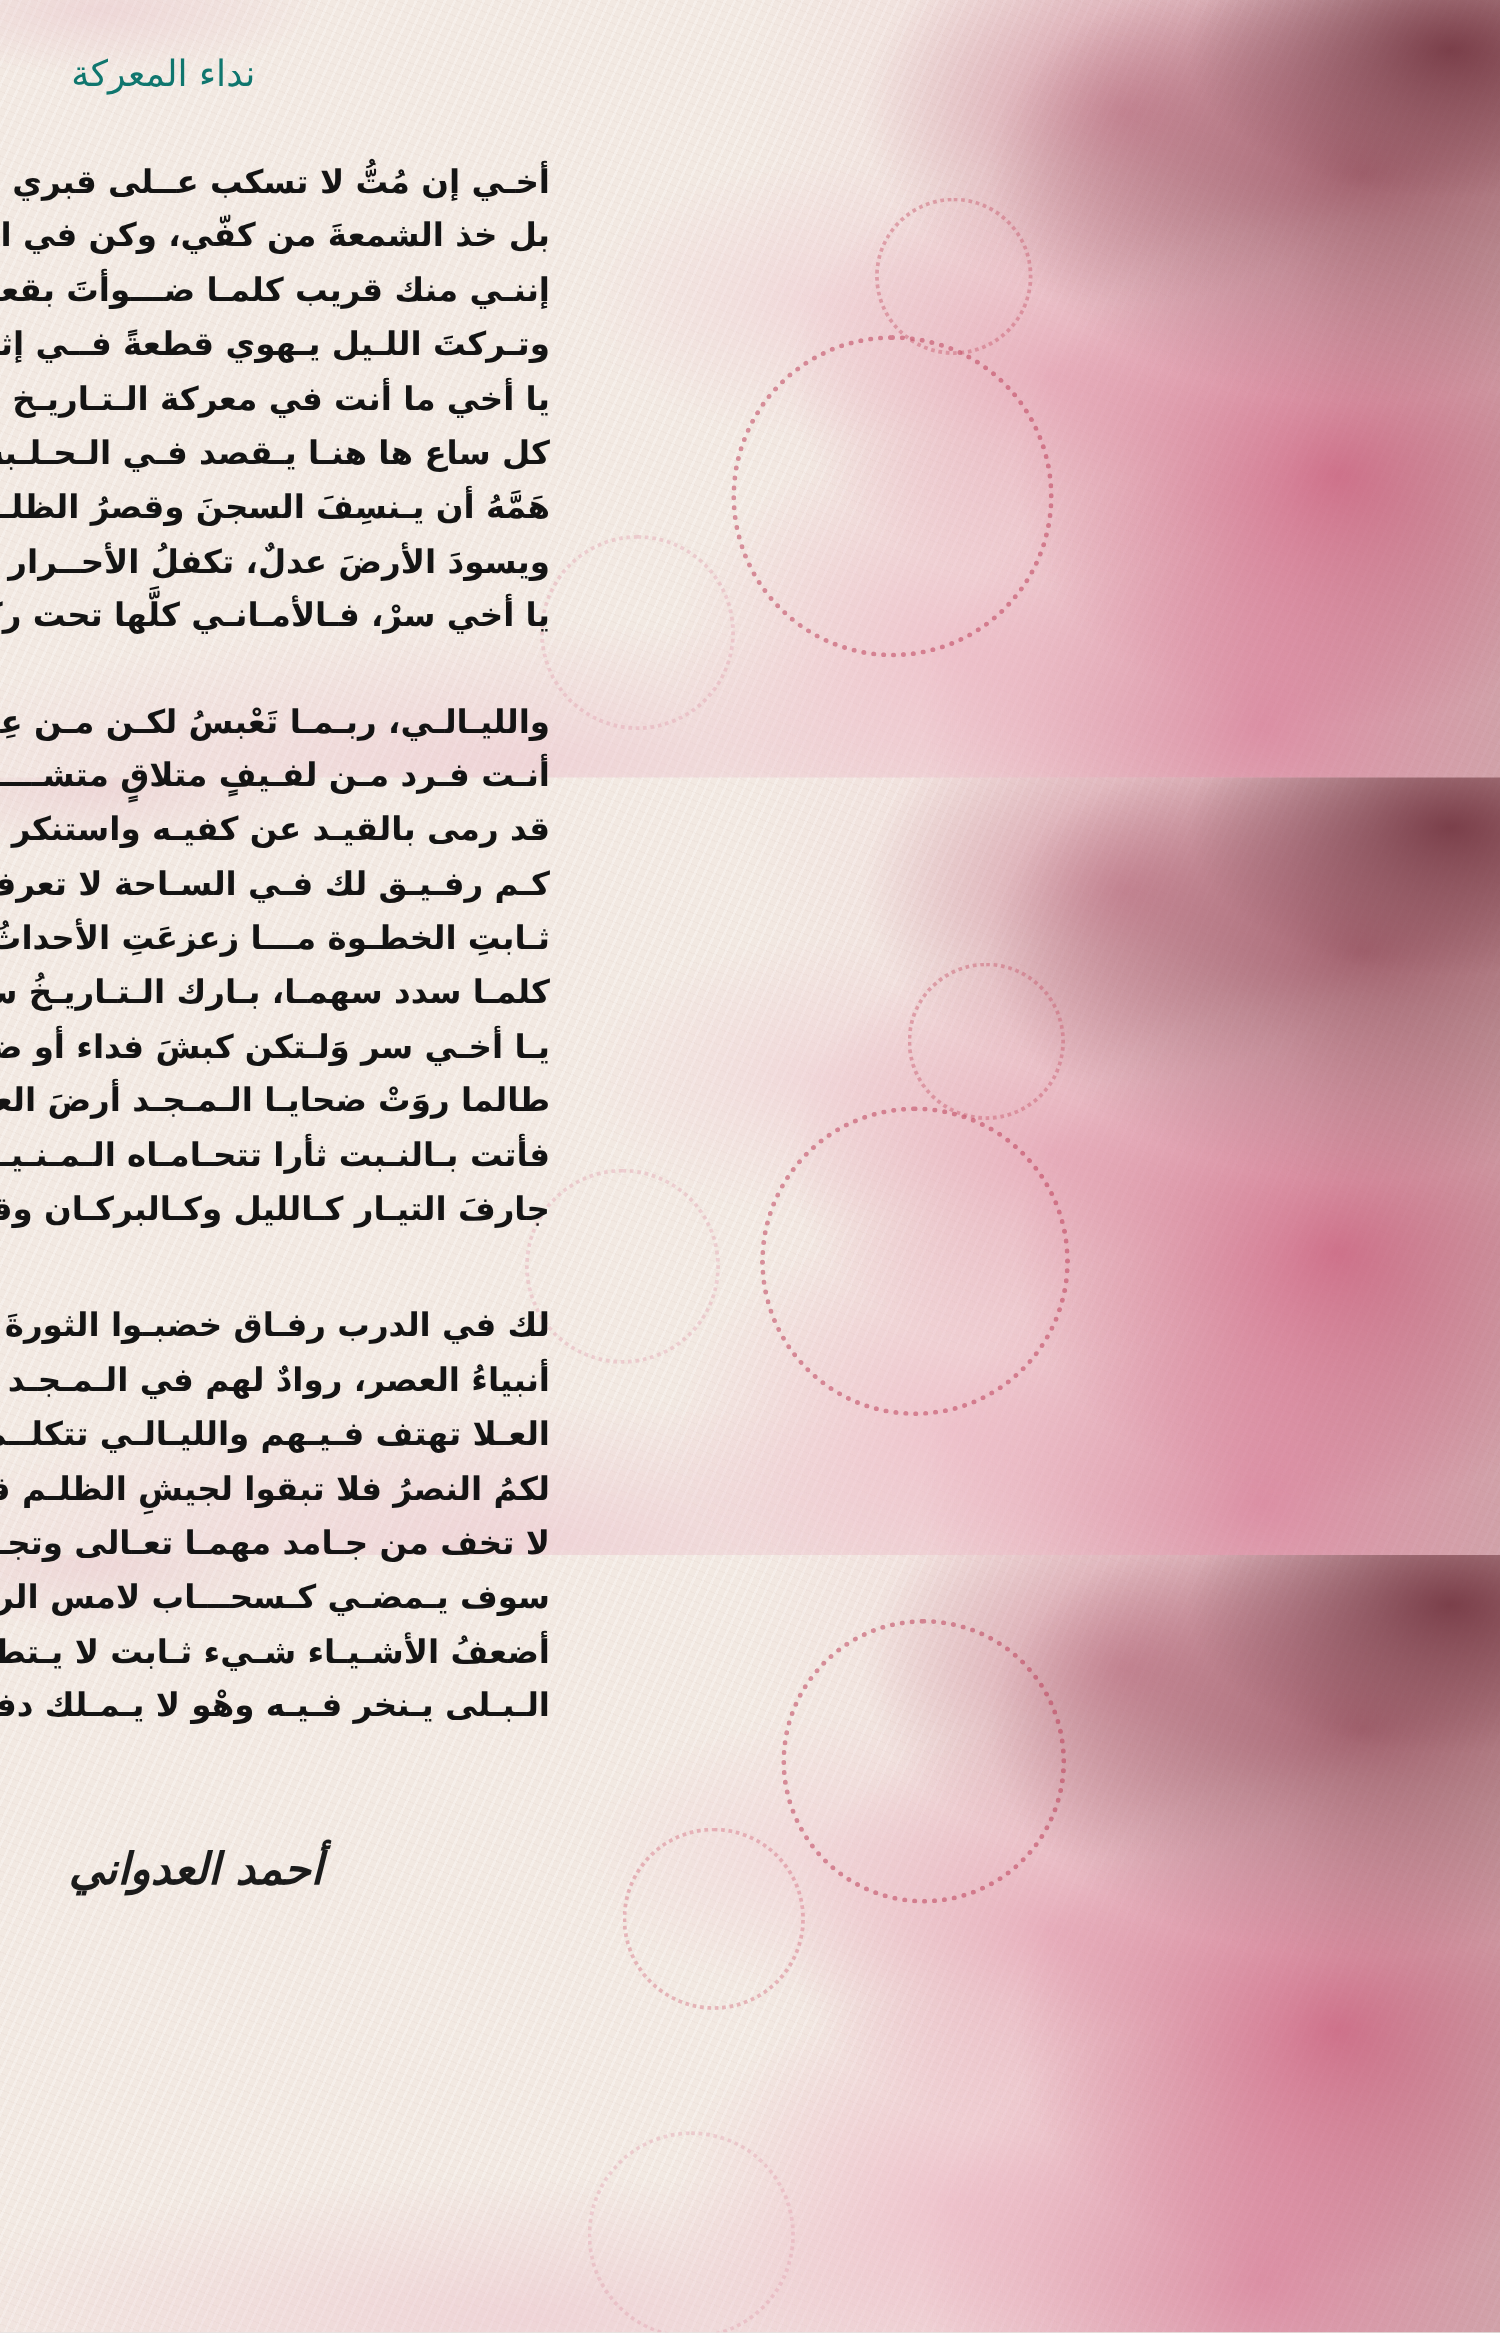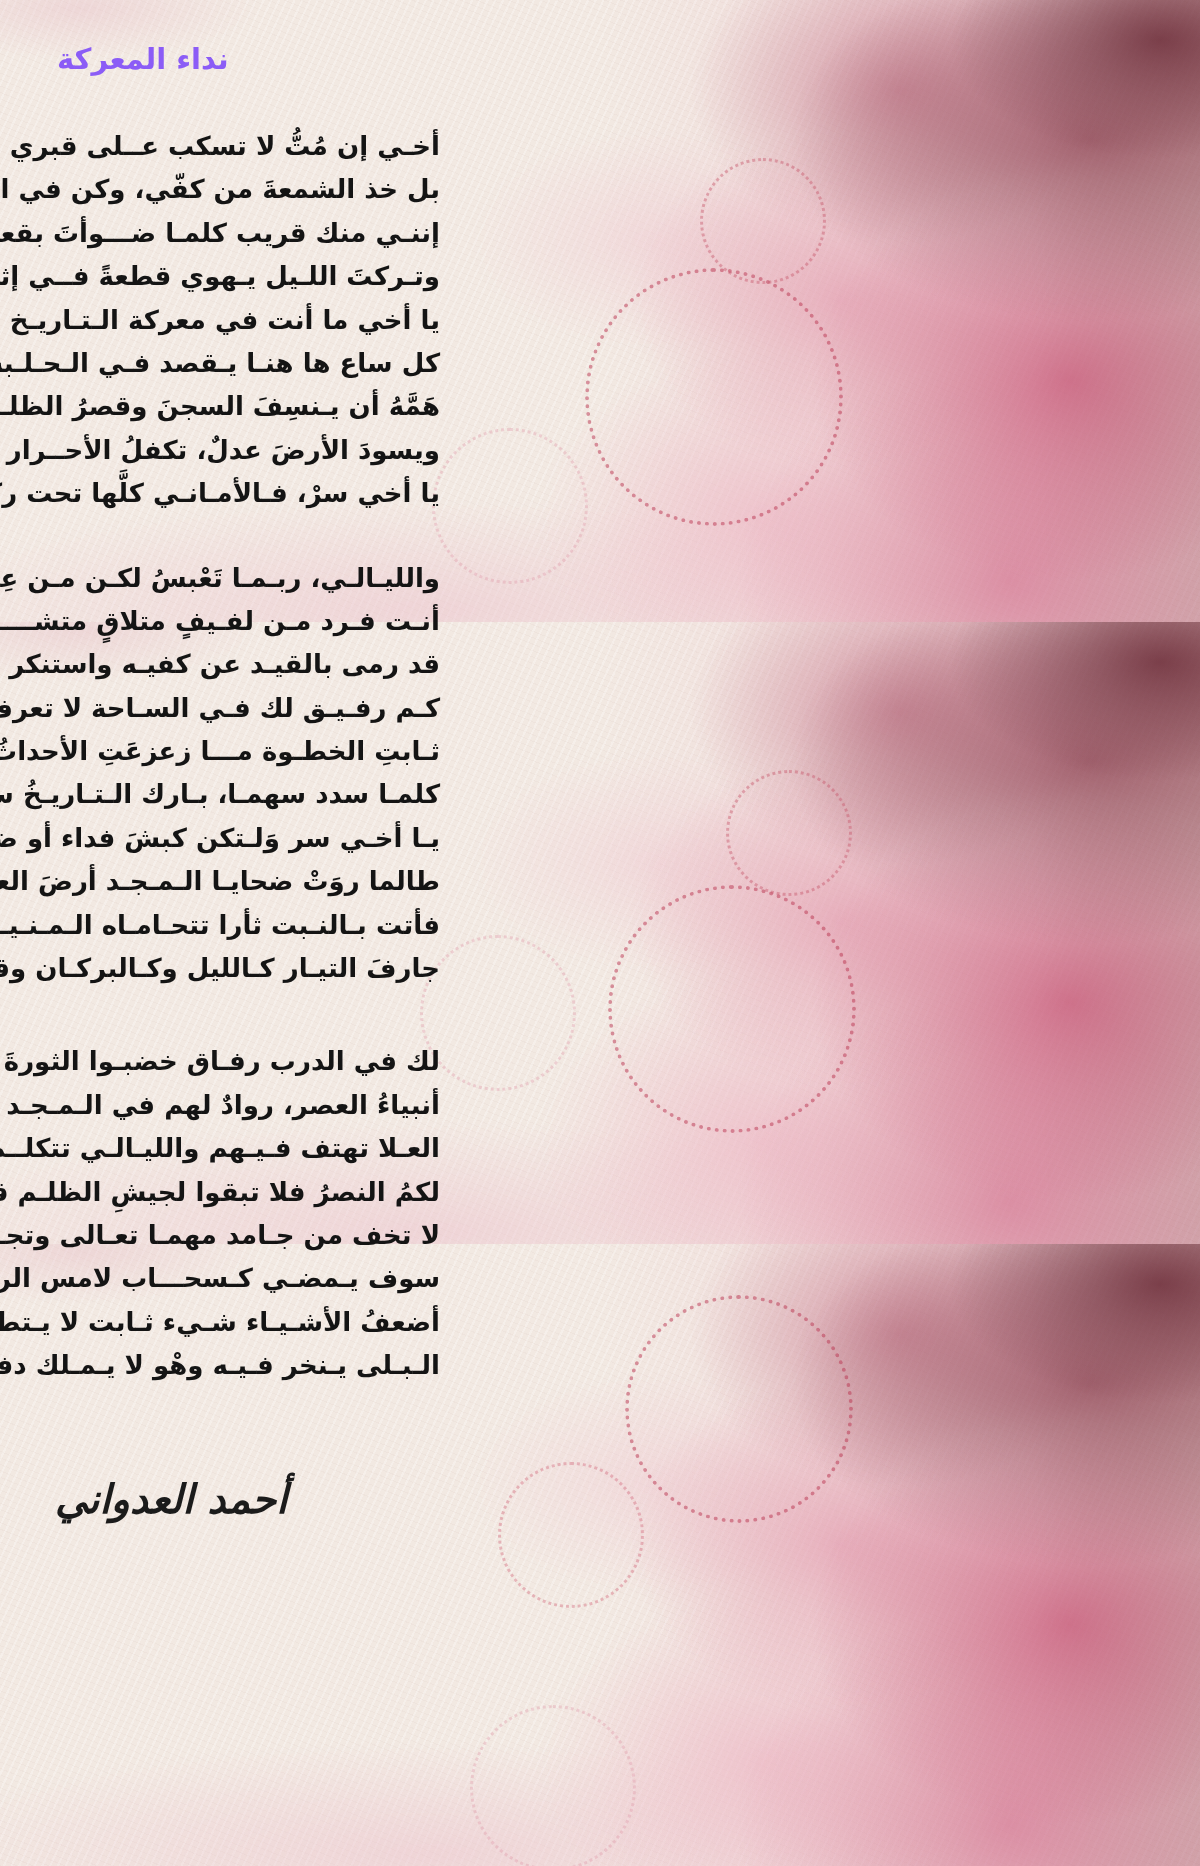--- a/index.html
+++ b/index.html
@@ -49,35 +49,35 @@
   .r3{left:432px;top:428px;width:150px;height:150px;border:3px dotted rgba(222,150,165,0.35);}
   .r4{left:608px;top:885px;width:240px;height:240px;border:4px dotted rgba(186,53,80,0.50);}
   .r5{left:726px;top:770px;width:120px;height:120px;border:3px dotted rgba(200,90,110,0.45);}
   .r6{left:420px;top:935px;width:150px;height:150px;border:3px dotted rgba(222,150,165,0.35);}
   .r7{left:625px;top:1295px;width:220px;height:220px;border:4px dotted rgba(186,53,80,0.50);}
   .r8{left:498px;top:1462px;width:140px;height:140px;border:3px dotted rgba(210,100,120,0.40);}
   .r9{left:470px;top:1705px;width:160px;height:160px;border:3px dotted rgba(222,150,165,0.35);}
 
   .title{
     position:absolute;left:57px;top:42px;margin:0;
-    direction:rtl;font-size:29px;font-weight:bold;color:#8b5cf6;
+    direction:rtl;font-size:29px;font-weight:normal;color:#0f766e;
   }
   .poem{
     position:absolute;left:18px;top:125px;width:422px;
     direction:rtl;text-align:right;
   }
   .stanza{margin:0 0 41px 0;}
   .stanza.gap-lg{margin-bottom:50px;}
   .line{
     height:43.4px;line-height:43.4px;white-space:nowrap;
     font-size:26px;font-weight:bold;color:#141414;
   }
   .signature{
     position:absolute;left:55px;top:1476px;
-    direction:rtl;font-size:40px;font-style:italic;font-weight:bold;color:#1b1b1b;
+    direction:rtl;font-size:35px;font-style:italic;font-weight:bold;color:#1b1b1b;
   }
 </style>
 </head>
 <body>
 
 <div class="page">
   <div class="texture"></div>
   <div class="flowers"></div>
   <div class="veil"></div>
 

